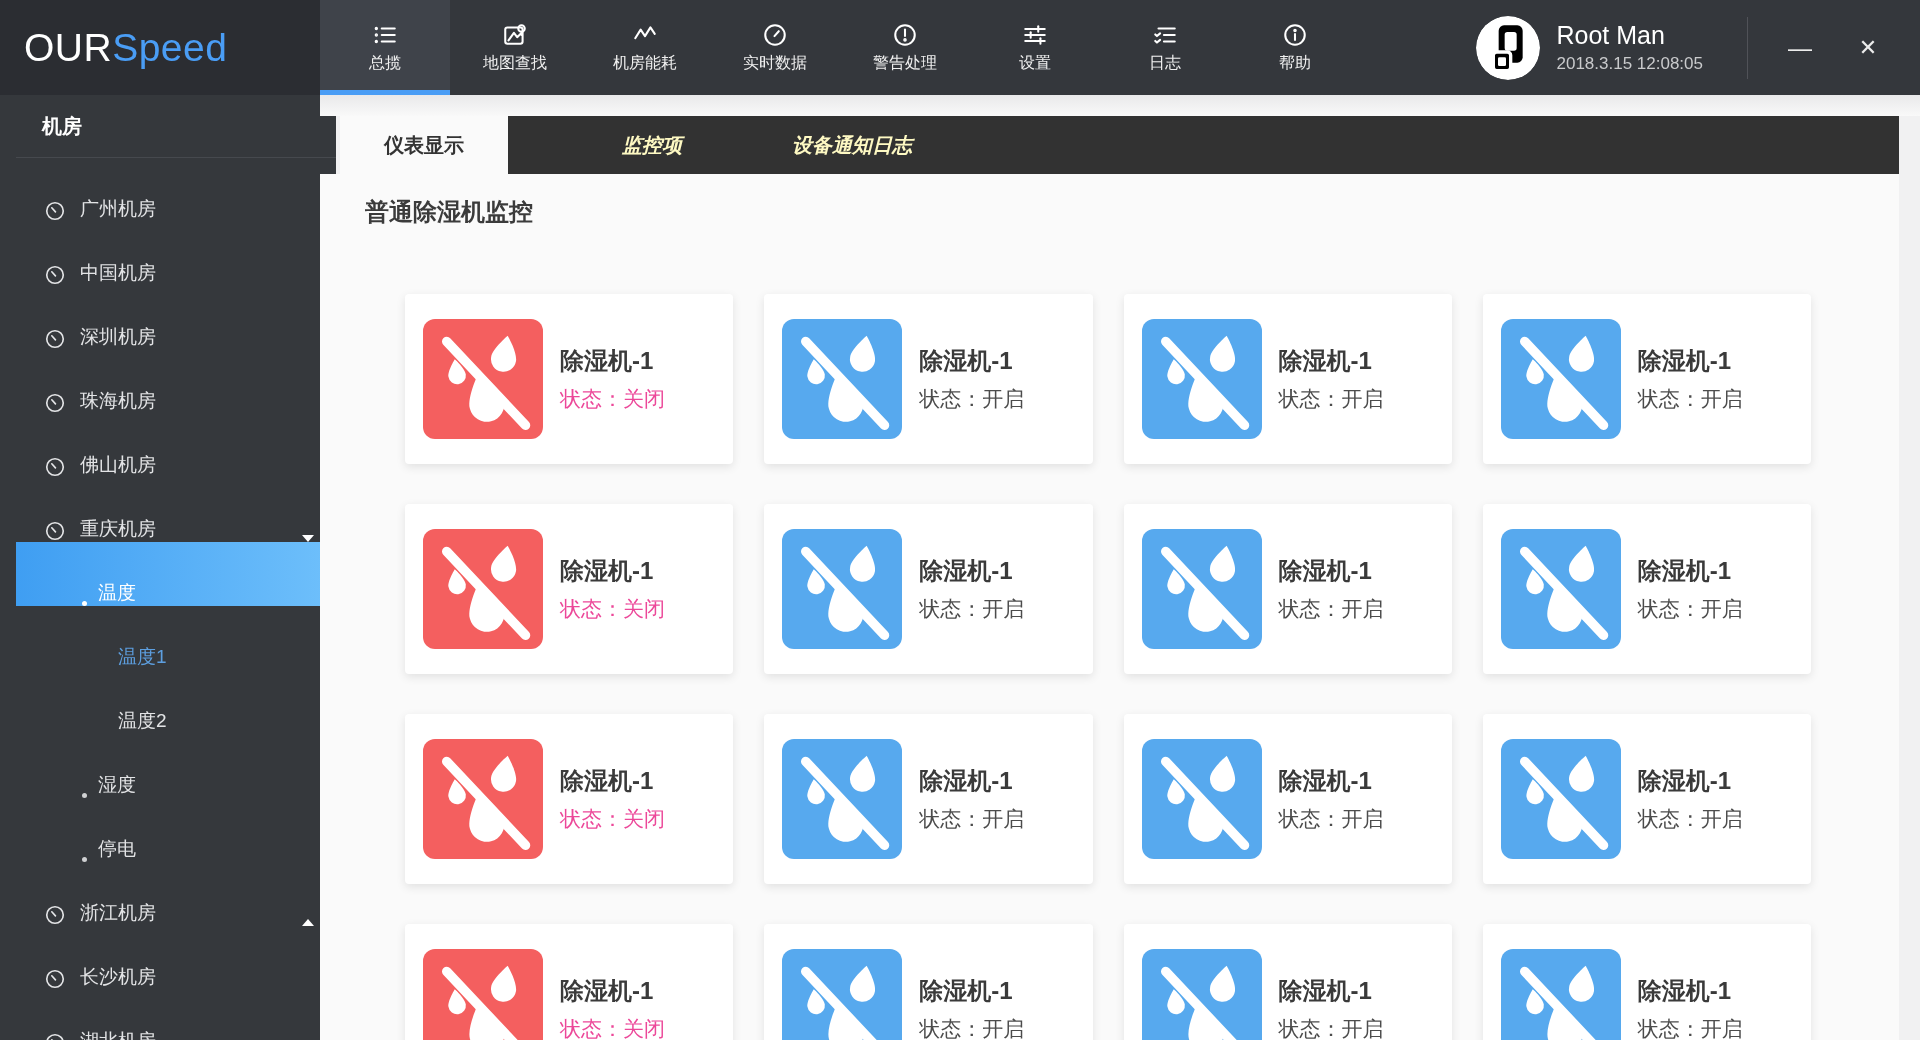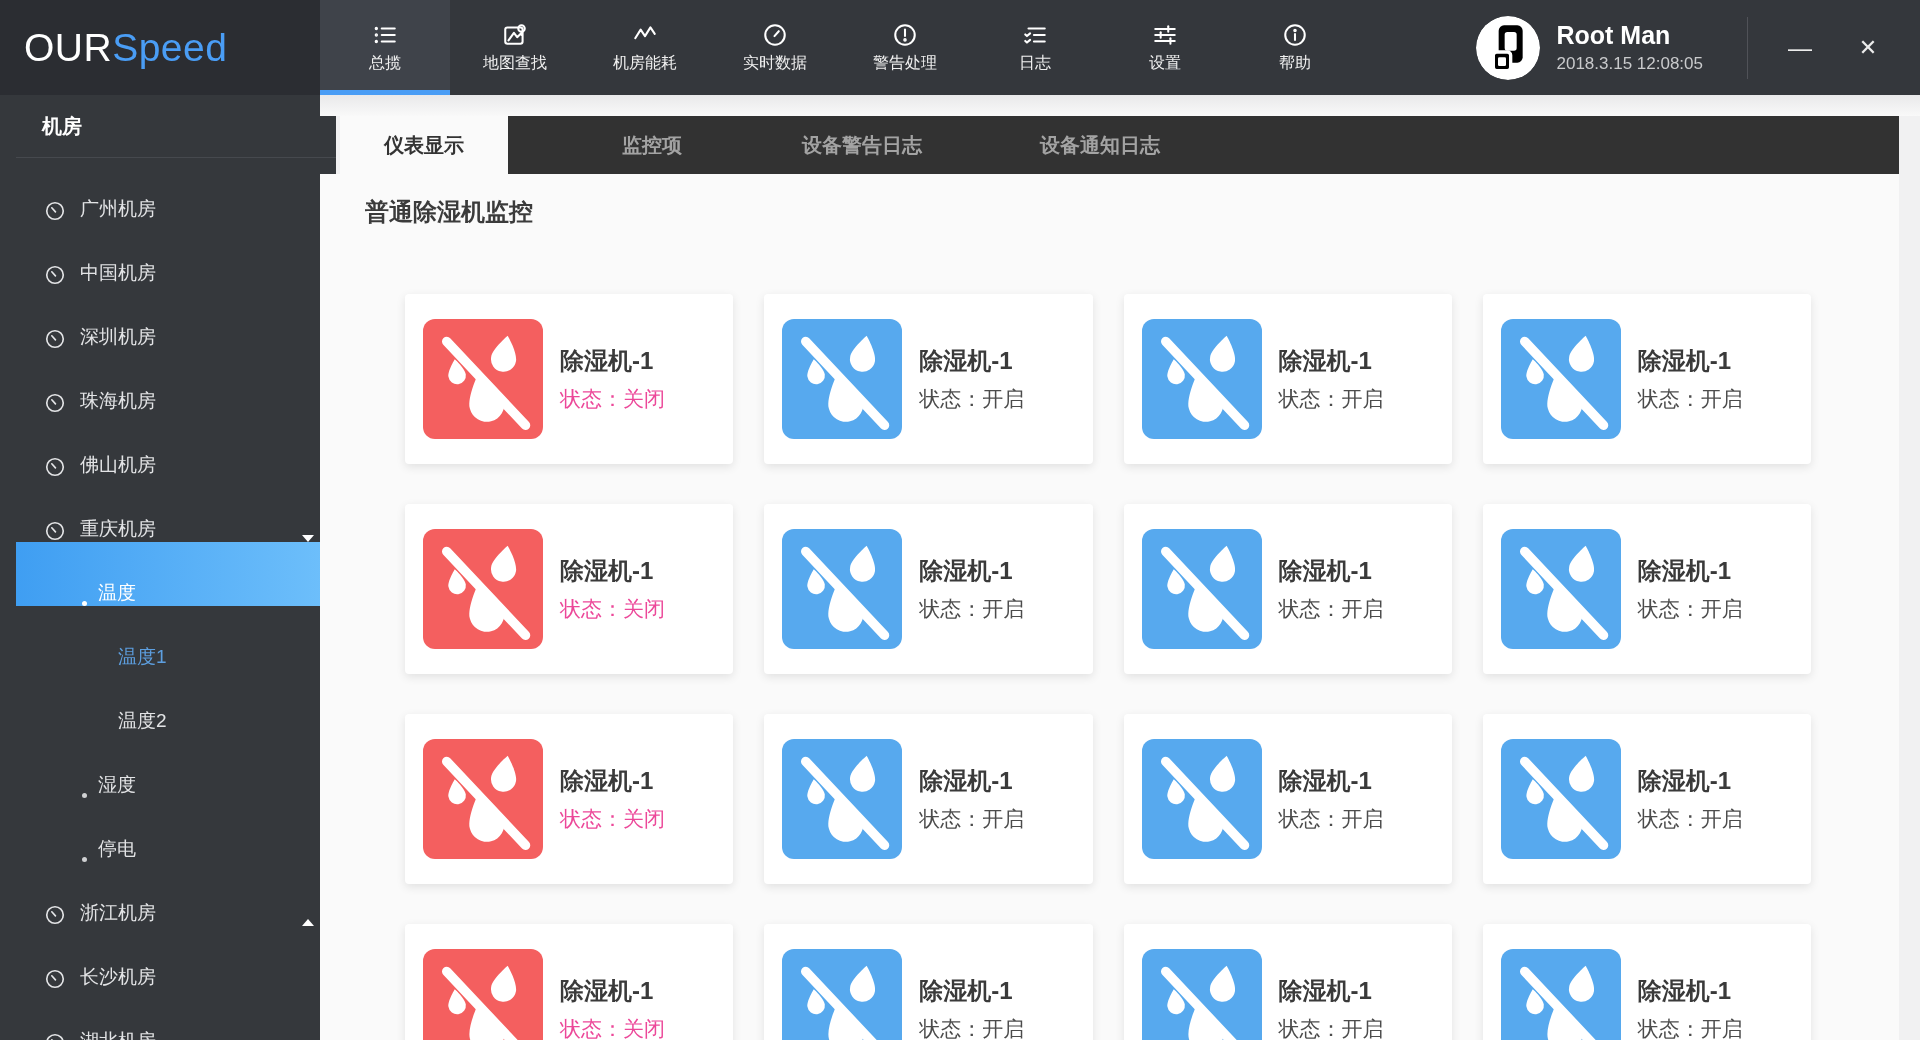--- a/index.html
+++ b/index.html
@@ -18,21 +18,21 @@
   .nav-item{width:130px;display:flex;flex-direction:column;align-items:center;justify-content:center;gap:5px;color:#f0f0f0;position:relative;cursor:pointer;}
   .nav-item.active{background:#3f434a;}
   .nav-item.active::after{content:"";position:absolute;left:0;right:0;bottom:0;height:5px;background:#4a9df5;}
   .nav-icon{width:26px;height:26px;display:block;}
   .nav-icon svg{width:26px;height:26px;stroke:#fff;fill:none;stroke-width:1.9;stroke-linecap:round;stroke-linejoin:round;}
   .nav-label{font-size:16px;}
   .header-spacer{flex:1;}
   .user-block{display:flex;align-items:center;gap:16px;padding-right:26px;}
   .avatar{width:64px;height:64px;border-radius:50%;overflow:hidden;flex:none;cursor:pointer;}
   .user-text{display:flex;flex-direction:column;gap:4px;}
-  .user-name{color:#fff;font-size:25px;font-weight:bold;}
+  .user-name{color:#fff;font-size:25px;}
   .user-date{color:#c9cacc;font-size:17px;}
   .v-divider{width:1px;height:62px;background:#505258;margin:0 10px 0 28px;}
   .win-btn{width:52px;height:95px;display:flex;align-items:center;justify-content:center;color:#ededed;font-size:24px;cursor:pointer;}
   .win-btn.close{font-size:22px;}
   
   .sidebar{position:absolute;top:95px;left:0;bottom:0;width:320px;background:#35383c;color:#e3e4e6;padding-left:16px;}
   .side-title{height:62px;line-height:62px;padding-left:26px;font-size:20px;font-weight:700;color:#fff;border-bottom:1px solid #46494e;}
   .side-item{height:64px;display:flex;align-items:flex-end;position:relative;font-size:19px;cursor:pointer;}
   .side-item .s-icon{margin-left:28px;width:22px;height:22px;flex:none;display:none;}
   .side-item .s-icon svg{width:22px;height:22px;stroke:#e3e4e6;fill:none;stroke-width:1.8;stroke-linecap:round;}
@@ -48,21 +48,21 @@
   .caret{display:none;position:absolute;right:22px;width:0;height:0;border-left:6px solid transparent;border-right:6px solid transparent;}
   .side-item.caret-down .caret{display:block;border-top:7px solid #fff;}
   .side-item.caret-up .caret{display:block;border-bottom:7px solid #fff;}
   
   .main{position:absolute;top:95px;left:320px;right:0;bottom:0;display:flex;flex-direction:column;}
   .topstrip{height:21px;background:linear-gradient(180deg,#e9e9ea,#f9f9f9);flex:none;}
   .tabbar{height:58px;flex:none;display:flex;margin:0 21px 0 20px;}
   .tab{display:flex;align-items:center;justify-content:center;font-size:20px;font-weight:600;cursor:pointer;}
   .tab.light{width:168px;background:#fafafa;color:#333;flex:none;}
   .dark-strip{flex:1;background:#323232;display:flex;padding-left:58px;}
-  .dark-strip .tab{color:#a3a3a3;}
+  .dark-strip .tab{color:#fef9c3;font-style:italic;}
   .tab.w1{width:172px;}.tab.w2{width:248px;}.tab.w3{width:228px;}
   .panel{flex:1;background:#fafafa;margin-right:21px;overflow:hidden;}
   .section-title{margin:22px 0 0 45px;font-size:24px;font-weight:700;color:#3b3b3b;}
   .grid{display:grid;grid-template-columns:repeat(4,1fr);column-gap:31px;row-gap:40px;margin:66px 88px 0 85px;}
   .card{height:170px;background:#fff;border-radius:4px;box-shadow:0 3px 10px rgba(0,0,0,.10);display:flex;align-items:center;padding-left:18px;box-sizing:border-box;cursor:pointer;}
   .dev-icon{width:120px;height:120px;border-radius:12px;flex:none;}
   .dev-icon.on{background:#57a9ee;}
   .dev-icon.off{background:#f45f5f;}
   .dev-icon svg{width:120px;height:120px;display:block;}
   .card-text{margin-left:17px;display:flex;flex-direction:column;}
@@ -126,45 +126,45 @@
             <circle cx="12" cy="12" r="9"></circle>
             <line x1="12" y1="7" x2="12" y2="13"></line>
             <circle cx="12" cy="16.5" r="0.7" fill="#fff"></circle>
           </svg>
       </span>
       <span class="nav-label">警告处理</span>
     </div>
     <div class="nav-item">
       <span class="nav-icon">
         <svg viewBox="0 0 24 24">
-            <line x1="6" y1="6" x2="21" y2="6"></line>
-            <polyline points="3,11.5 4.6,13 7.5,10.5"></polyline>
-            <line x1="11" y1="12" x2="21" y2="12"></line>
-            <polyline points="3,17.5 4.6,19 7.5,16.5"></polyline>
-            <line x1="11" y1="18" x2="21" y2="18"></line>
-          </svg>
-      </span>
-      <span class="nav-label">日志</span>
-    </div>
-    <div class="nav-item">
-      <span class="nav-icon">
-        <svg viewBox="0 0 24 24">
             <line x1="3" y1="6.5" x2="21" y2="6.5"></line>
             <line x1="15" y1="4" x2="15" y2="9"></line>
             <line x1="3" y1="12" x2="21" y2="12"></line>
             <line x1="8" y1="9.5" x2="8" y2="14.5"></line>
             <line x1="3" y1="17.5" x2="21" y2="17.5"></line>
             <line x1="17" y1="15" x2="17" y2="20"></line>
           </svg>
       </span>
       <span class="nav-label">设置</span>
     </div>
     <div class="nav-item">
       <span class="nav-icon">
         <svg viewBox="0 0 24 24">
+            <line x1="6" y1="6" x2="21" y2="6"></line>
+            <polyline points="3,11.5 4.6,13 7.5,10.5"></polyline>
+            <line x1="11" y1="12" x2="21" y2="12"></line>
+            <polyline points="3,17.5 4.6,19 7.5,16.5"></polyline>
+            <line x1="11" y1="18" x2="21" y2="18"></line>
+          </svg>
+      </span>
+      <span class="nav-label">日志</span>
+    </div>
+    <div class="nav-item">
+      <span class="nav-icon">
+        <svg viewBox="0 0 24 24">
             <circle cx="12" cy="12" r="9"></circle>
             <circle cx="12" cy="7.8" r="0.7" fill="#fff"></circle>
             <line x1="12" y1="11" x2="12" y2="16.5"></line>
           </svg>
       </span>
       <span class="nav-label">帮助</span>
     </div>
   </div>
 
   <div class="header-spacer"></div>
@@ -321,21 +321,20 @@
   </div>
     </div>
 </div>
 
 <div class="main">
   <div class="topstrip"></div>
   <div class="tabbar">
     <div class="tab light">仪表显示</div>
     <div class="dark-strip">
       <div class="tab w1">监控项</div>
-      <div class="tab w2">设备警告日志</div>
       <div class="tab w3">设备通知日志</div>
     </div>
   </div>
   <div class="panel">
     <div class="section-title">普通除湿机监控</div>
     <div class="grid" id="card-grid">
         <div class="card">
     <div class="dev-icon off">
       <svg viewBox="0 0 48 48">
         <path d="M0 -11 C0 -11 -7 -2.6 -7 2.2 A7 7 0 0 0 7 2.2 C7 -2.6 0 -11 0 -11 Z" fill="#fff" transform="translate(25 32) rotate(-14)"></path>

